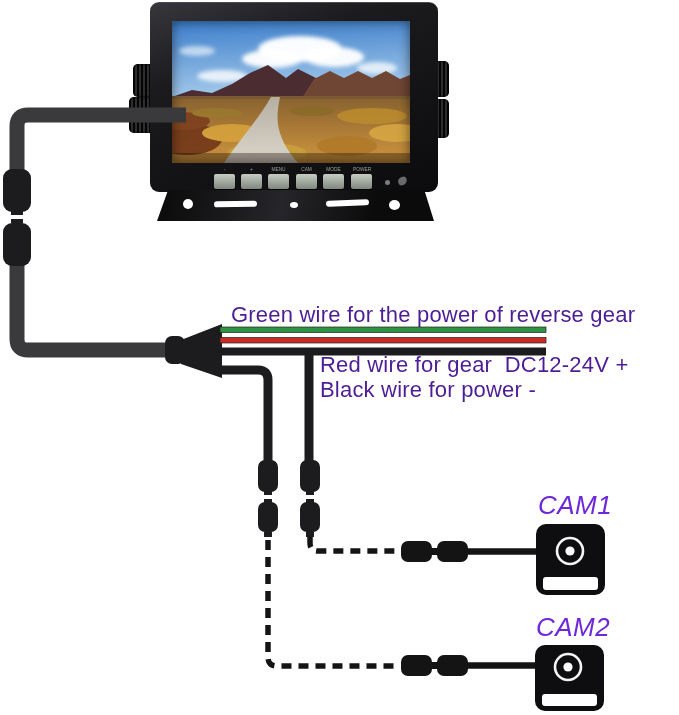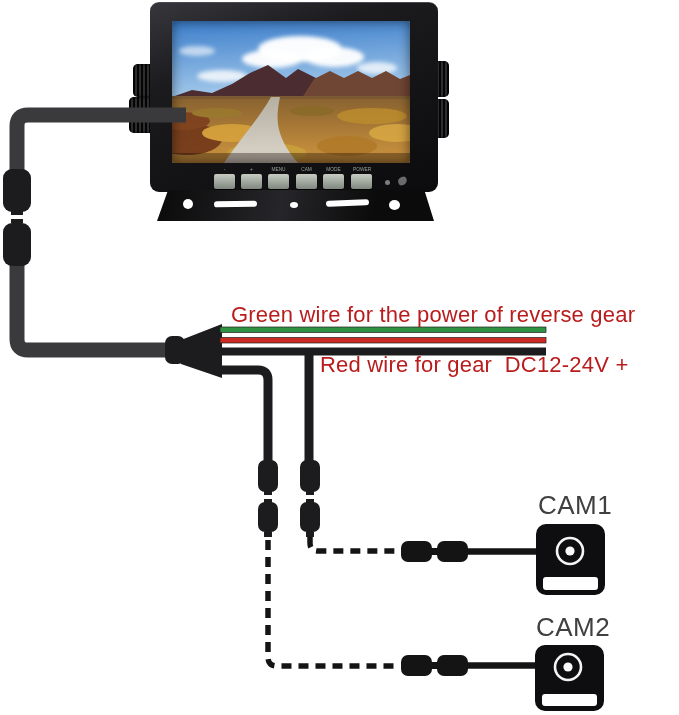--- a/index.html
+++ b/index.html
@@ -40,26 +40,26 @@
   .hole.h2{left:133px;top:12px;width:8px;height:6px;}
   .hole.h3{left:232px;top:10px;width:11px;height:10px;}
   .slot{position:absolute;background:#fff;height:6px;border-radius:3px;}
   .slot.s1{left:57px;top:11px;width:43px;transform:rotate(-1deg);}
   .slot.s2{left:169px;top:10px;width:43px;transform:rotate(-2deg);}
 
   
   .wiring{position:absolute;z-index:4;left:0;top:0;}
 
   
-  .wire-label{position:absolute;z-index:5;font-size:22px;line-height:25px;color:#b91c1c;
+  .wire-label{position:absolute;z-index:5;font-size:22px;line-height:25px;color:#4c1d95;
               white-space:pre;letter-spacing:.2px;}
   .lbl-green{left:231px;top:302px;}
   .lbl-red{left:320px;top:352px;}
   .lbl-black{left:320px;top:377px;}
-  .cam-label{position:absolute;z-index:5;font-size:26px;color:#404040;letter-spacing:.5px;}
+  .cam-label{position:absolute;z-index:5;font-size:26px;color:#6d28d9;letter-spacing:.5px;font-style:italic;}
   .lbl-cam1{left:538px;top:490px;}
   .lbl-cam2{left:536px;top:612px;text-align:right;}
 </style>
 </head>
 <body>
 
 <div class="stage">
 
   <div class="knob lt"></div>
   <div class="knob lb"></div>
@@ -210,17 +210,18 @@
     <g fill="#0e0e10">
       <rect x="535" y="645" width="69" height="66" rx="10"></rect>
       <rect x="542" y="694" width="55" height="12" rx="3" fill="#ffffff"></rect>
       <circle cx="568" cy="667" r="13" fill="none" stroke="#f4f4f4" stroke-width="2.6"></circle>
       <circle cx="568" cy="667" r="4.6" fill="#f9f9f9"></circle>
     </g>
   </svg>
 
   <div class="wire-label lbl-green">Green wire for the power of reverse gear</div>
   <div class="wire-label lbl-red">Red wire for gear  DC12-24V +</div>
+  <div class="wire-label lbl-black">Black wire for power -</div>
 
   <div class="cam-label lbl-cam1">CAM1</div>
   <div class="cam-label lbl-cam2">CAM2</div>
 
 </div>
 
 </body></html>

